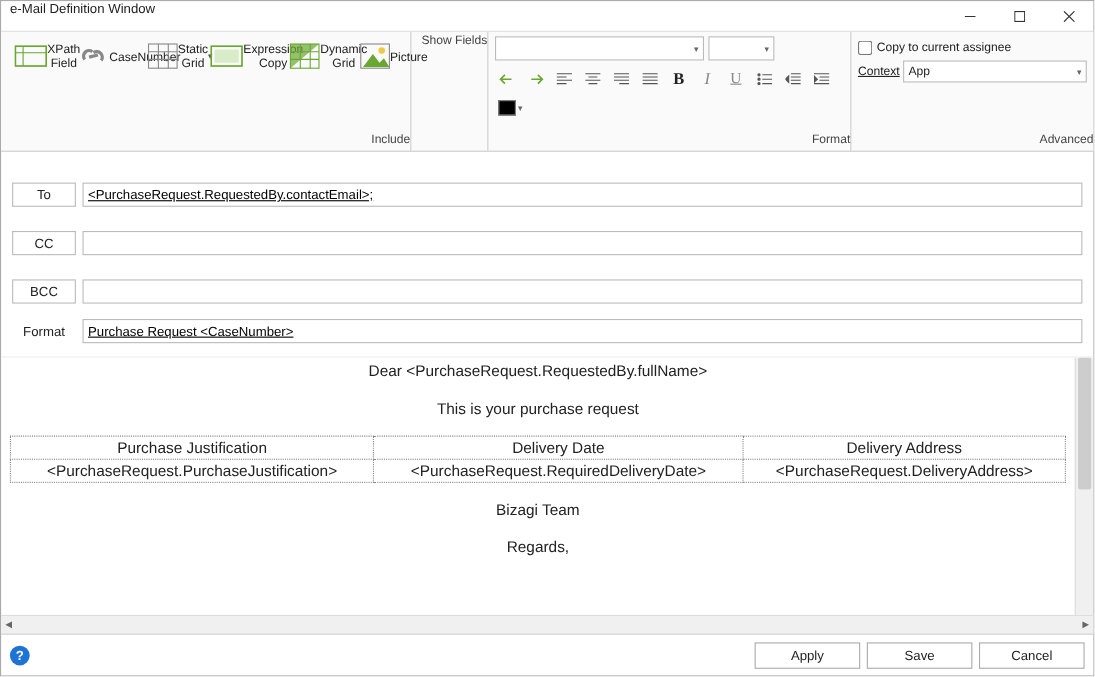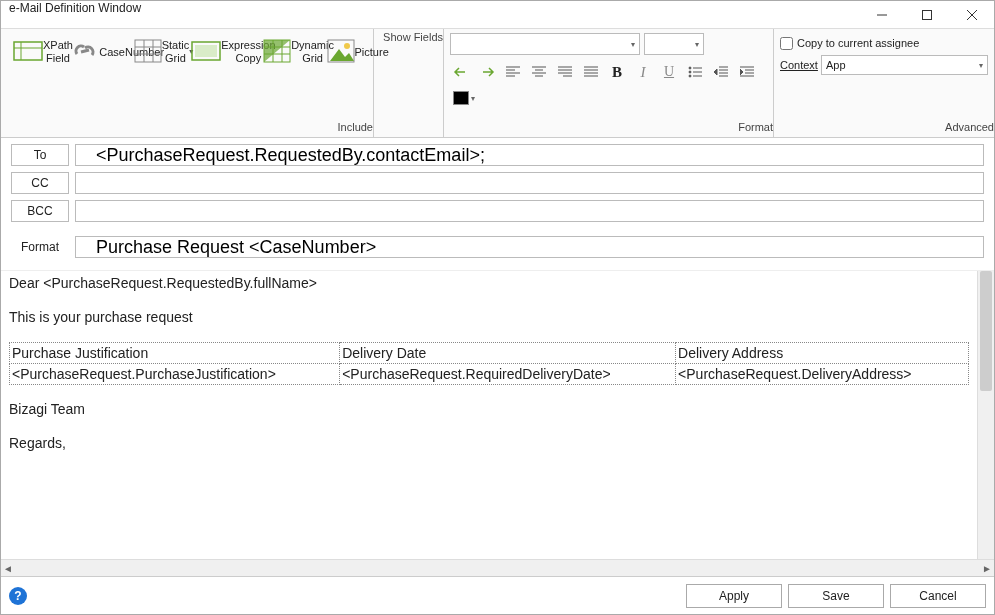--- a/index.html
+++ b/index.html
@@ -28,27 +28,27 @@
   .combo .arrow { font-size:8px; color:#666; }
   .fmt-btn { width:22px; height:22px; display:flex; align-items:center; justify-content:center; border:1px solid transparent; }
   .color-chip { width:16px; height:14px; background:#000; border:1px solid #888; margin-right:2px; }
   
   .adv-row { display:flex; align-items:center; height:20px; margin-bottom:2px; font-size:11px; }
   .adv-row input[type=checkbox] { margin:0 4px 0 0; width:13px; height:13px; }
   .adv-row .ctx-label { margin-right:3px;text-decoration:underline; }
   .adv-row .combo { flex:1; height:20px; font-size:11px; justify-content:space-between; padding:0 4px; }
   
   .fields { padding:6px 10px; }
-  .field-row { display:flex; align-items:center; margin-bottom:6px; gap:6px; }
+  .field-row { display:flex; align-items:center; margin-bottom:6px; gap:6px;margin-top:22px; }
   .recip-label { width:58px; height:22px; border:1px solid #bbb; display:flex; align-items:center; justify-content:center; font-size:12px; background:#fff; }
-  .recip-input { flex:1; height:22px; border:1px solid #bbb; padding:0 20px; font-size:18px; }
+  .recip-input { flex:1; height:22px; border:1px solid #bbb; padding:0 4px; font-size:12px;text-decoration:underline; }
   .subject-label { width:58px; text-align:center; font-size:12px; }
   
   .editor-wrap { flex:1; display:flex; overflow:hidden; border-top:1px solid #eee; }
-  .editor { flex:1; overflow:auto; padding:2px 8px 8px 8px; font-size:14px; line-height:1.45; }
+  .editor { flex:1; overflow:auto; padding:2px 8px 8px 8px; font-size:14px; line-height:1.45;text-align:center; }
   .editor p { margin:0 0 14px 0; }
   .editor table { border-collapse:collapse; width:100%; margin-bottom:14px; }
   .editor td { border:1px dotted #888; padding:0 2px; font-size:14px; }
   .vscroll { width:17px; background:#f0f0f0; border-left:1px solid #ddd; position:relative; }
   .vscroll .thumb { position:absolute; top:0; left:2px; right:2px; height:120px; background:#cdcdcd; border-radius:2px; }
   .hscroll { height:17px; background:#f0f0f0; border-top:1px solid #ddd; display:flex; justify-content:space-between; align-items:center; padding:0 2px; }
   .hscroll .arrow { font-size:10px; color:#666; }
   
   .footer { height:38px; border-top:1px solid #ccc; display:flex; align-items:center; padding:0 8px; }
   .footer .help { width:18px; height:18px; border-radius:50%; background:#1e73d6; color:#fff; display:flex; align-items:center; justify-content:center; font-weight:bold; font-size:12px; }

